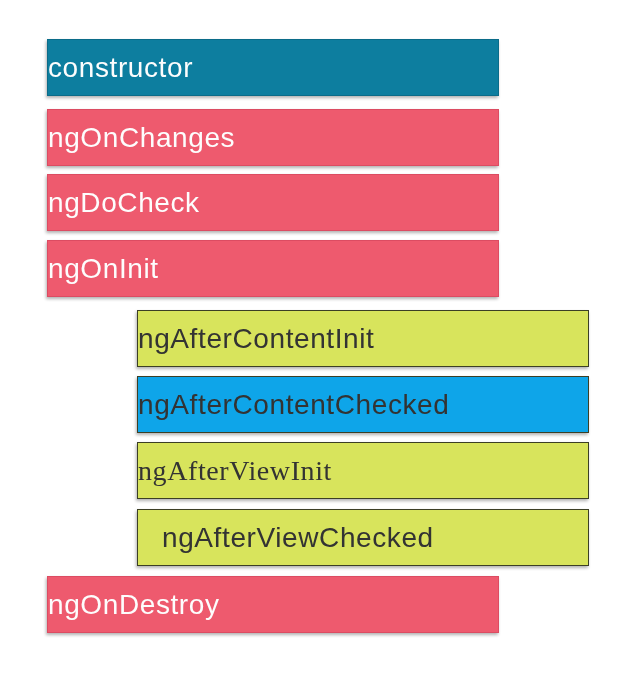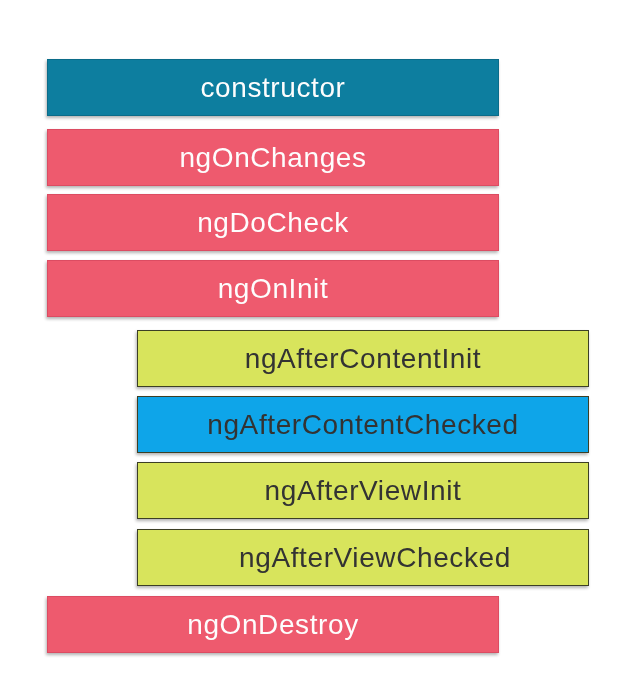--- a/index.html
+++ b/index.html
@@ -17,23 +17,22 @@
   }
   .bar {
     position: absolute;
     left: 47px;
     width: 452px;
     height: 57px;
     box-sizing: border-box;
     border: 1px solid transparent;
     display: flex;
     align-items: center;
-    justify-content: center;
+    justify-content: flex-start;
     box-shadow: -1px 2px 3px rgba(0, 0, 0, 0.30);
-    margin-top: 20px;
   }
   .bar.indent {
     left: 137px;
   }
   .bar:nth-of-type(1) { top: 39px;  }
   .bar:nth-of-type(2) { top: 109px; }
   .bar:nth-of-type(3) { top: 174px; }
   .bar:nth-of-type(4) { top: 240px; }
   .bar:nth-of-type(5) { top: 310px; }
   .bar:nth-of-type(6) { top: 376px; }
@@ -65,21 +64,21 @@
     <div class="bar" style="background: rgb(238, 90, 110); border-color: rgb(220, 76, 98);">
       <span class="bar-label" style="color: rgb(253, 253, 253);">ngOnInit</span>
     </div>
     <div class="bar indent" style="background: rgb(216, 228, 92); border-color: rgb(60, 63, 37);">
       <span class="bar-label" style="color: rgb(51, 51, 51);">ngAfterContentInit</span>
     </div>
     <div class="bar indent" style="background: #0ea5e9; border-color: rgb(60, 63, 37);">
       <span class="bar-label" style="color: rgb(51, 51, 51);">ngAfterContentChecked</span>
     </div>
     <div class="bar indent" style="background: rgb(216, 228, 92); border-color: rgb(60, 63, 37);">
-      <span class="bar-label" style="color: rgb(51, 51, 51);">ngAfterViewInit</span>
+      <span class="bar-label" style="color: rgb(51, 51, 51); font-family: Liberation Serif, serif;">ngAfterViewInit</span>
     </div>
     <div class="bar indent" style="background: rgb(216, 228, 92); border-color: rgb(60, 63, 37);">
       <span class="bar-label" style="color: rgb(51, 51, 51);">ngAfterViewChecked</span>
     </div>
     <div class="bar" style="background: rgb(238, 90, 110); border-color: rgb(220, 76, 98);">
       <span class="bar-label" style="color: rgb(253, 253, 253);">ngOnDestroy</span>
     </div>
   </div>
 
 </body></html>

